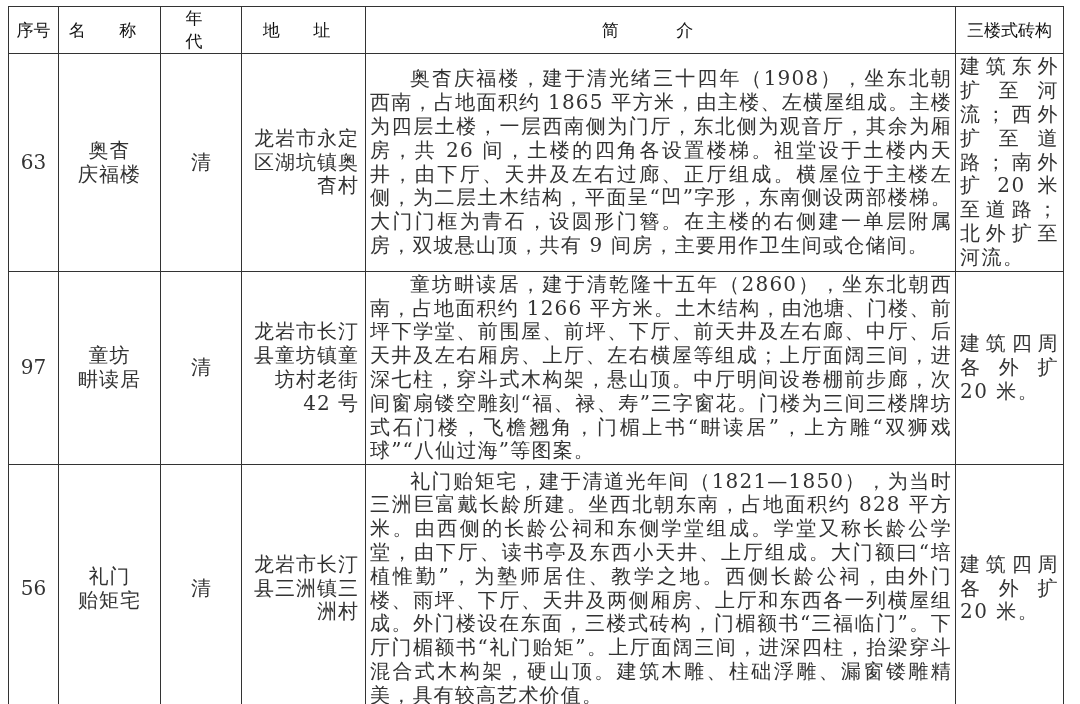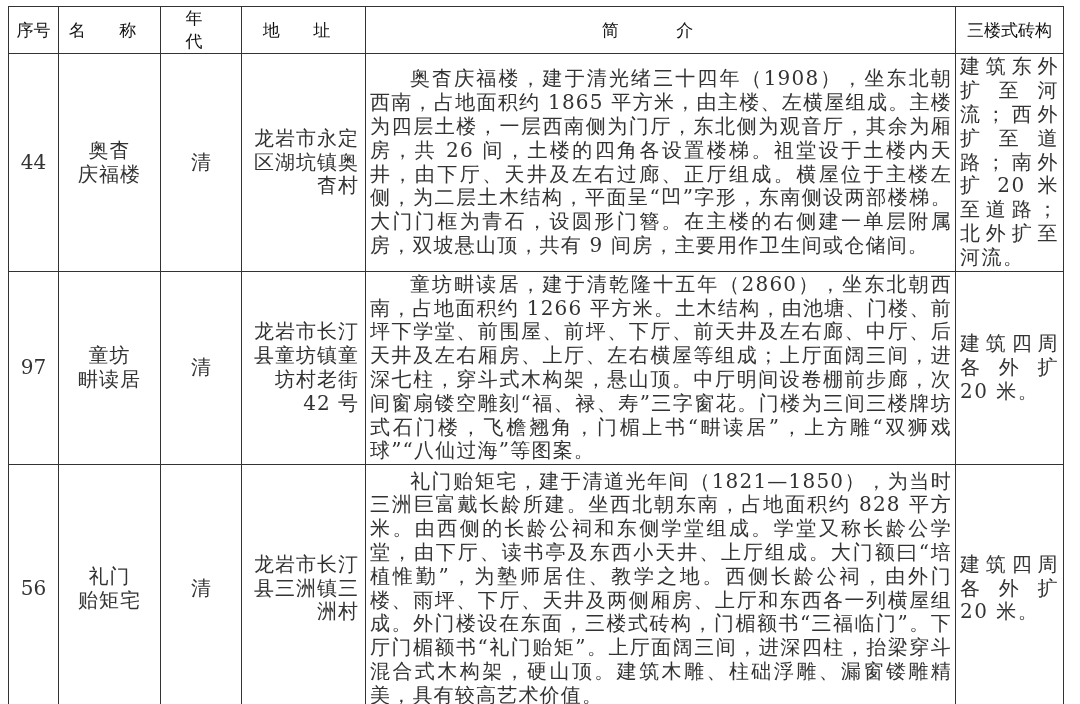--- a/index.html
+++ b/index.html
@@ -39,21 +39,21 @@
       <th>序号</th>
       <th class="sp">名 称</th>
       <th class="sp">年 代</th>
       <th class="sp">地 址</th>
       <th class="sp2">简 介</th>
       <th>三楼式砖构</th>
     </tr>
   </thead>
   <tbody>
     <tr class="row54">
-      <td class="c">44</td>
+      <td class="c">63</td>
       <td class="c name">
         <span class="name-line">奥杳</span>
         <span class="name-line">庆福楼</span>
       </td>
       <td class="c">清</td>
       <td class="addr">龙岩市永定区湖坑镇奥杳村</td>
       <td class="desc">奥杳庆福楼，建于清光绪三十四年（1908），坐东北朝西南，占地面积约 1865 平方米，由主楼、左横屋组成。主楼为四层土楼，一层西南侧为门厅，东北侧为观音厅，其余为厢房，共 26 间，土楼的四角各设置楼梯。祖堂设于土楼内天井，由下厅、天井及左右过廊、正厅组成。横屋位于主楼左侧，为二层土木结构，平面呈“凹”字形，东南侧设两部楼梯。大门门框为青石，设圆形门簪。在主楼的右侧建一单层附属房，双坡悬山顶，共有 9 间房，主要用作卫生间或仓储间。</td>
       <td class="prot">建筑东外扩至河流；西外扩至道路；南外扩 20 米至道路；北外扩至河流。</td>
     </tr>
     <tr class="row55">

